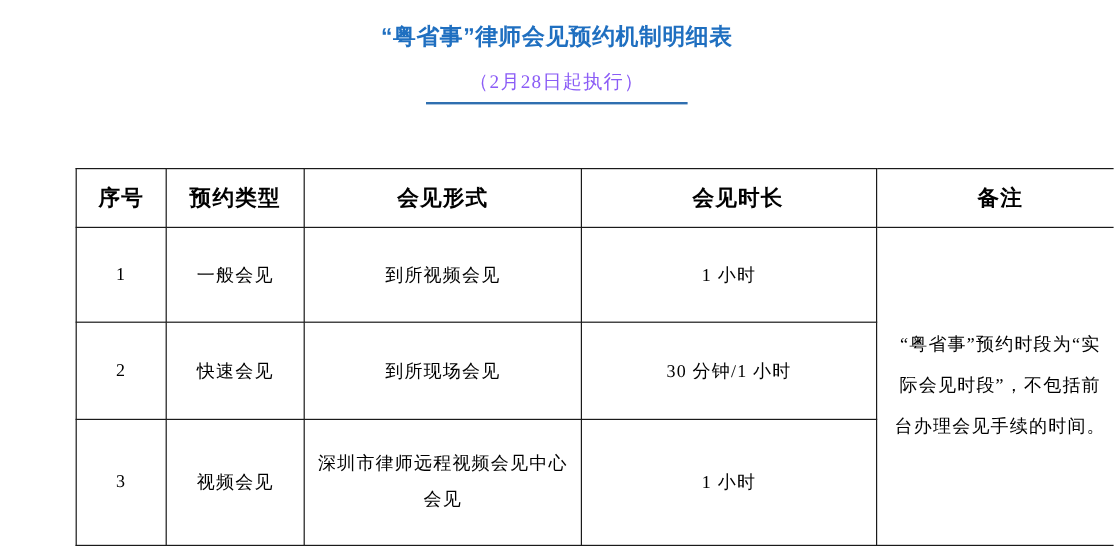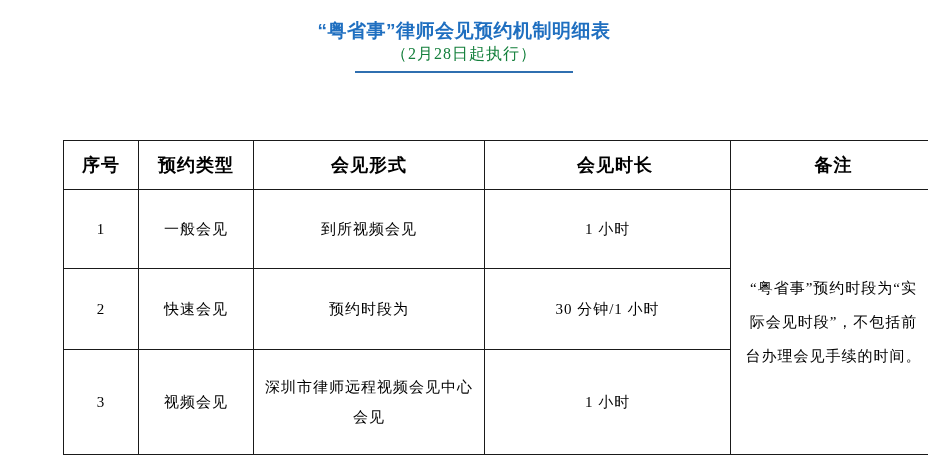--- a/index.html
+++ b/index.html
@@ -26,22 +26,22 @@
     font-weight: bold;
     font-size: 19px;
     color: #1f6fc0;
     letter-spacing: 0.5px;
     margin-top: 18px;
   }
   .subtitle {
     text-align: center;
     font-family: "Liberation Serif", "DejaVu Serif", serif;
     font-size: 16px;
-    color: #15803d;
-    margin-top: 0;
+    color: #8b5cf6;
+    margin-top: 14px;
     letter-spacing: 1px;
   }
   .underline {
     width: 218px;
     height: 2px;
     background: #2f6fb0;
     margin: 6px auto 0 auto;
   }
   .table-wrap {
     position: absolute;
@@ -120,21 +120,21 @@
         <tr class="row-1">
           <td>1</td>
           <td>一般会见</td>
           <td>到所视频会见</td>
           <td>1 小时</td>
           <td class="remark-cell" rowspan="3">“粤省事”预约时段为“实际会见时段”，不包括前台办理会见手续的时间。</td>
         </tr>
         <tr class="row-2">
           <td>2</td>
           <td>快速会见</td>
-          <td>预约时段为</td>
+          <td>到所现场会见</td>
           <td>30 分钟/1 小时</td>
         </tr>
         <tr class="row-3">
           <td>3</td>
           <td>视频会见</td>
           <td class="cell-multiline">深圳市律师远程视频会见中心会见</td>
           <td>1 小时</td>
         </tr>
       </tbody>
     </table>

